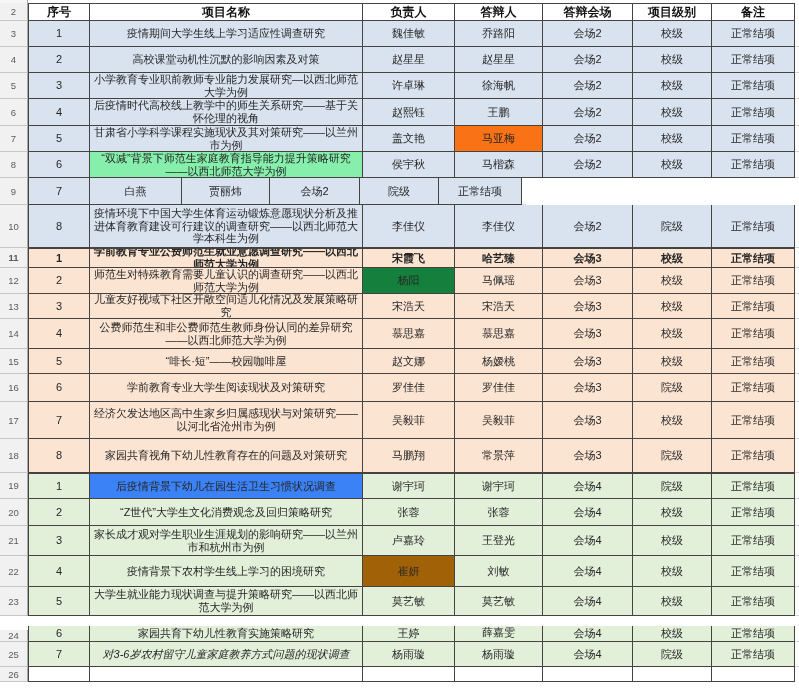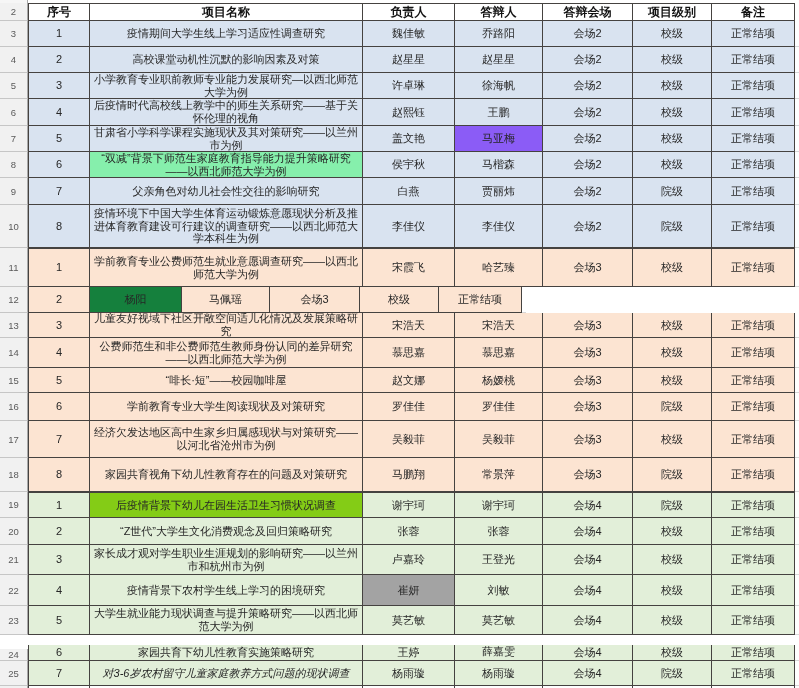--- a/index.html
+++ b/index.html
@@ -83,73 +83,73 @@
       <div class="cell" style="width: 90px; background: rgb(217, 227, 240);">会场2</div>
       <div class="cell" style="width: 79px; background: rgb(217, 227, 240);">校级</div>
       <div class="cell" style="width: 83px; background: rgb(217, 227, 240);">正常结项</div>
       <div class="sliver lined"></div>
     </div>
     <div class="row" style="height: 26px;">
       <div class="gut">7</div>
       <div class="cell first" style="width: 62px; background: rgb(217, 227, 240);">5</div>
       <div class="cell" style="width: 273px; background: rgb(217, 227, 240);">甘肃省小学科学课程实施现状及其对策研究——以兰州市为例</div>
       <div class="cell" style="width: 92px; background: rgb(217, 227, 240);">盖文艳</div>
-      <div class="cell" style="width: 88px; background: #8b5cf6;">马亚梅</div>
+      <div class="cell" style="width: 88px; background: #f97316;">马亚梅</div>
       <div class="cell" style="width: 90px; background: rgb(217, 227, 240);">会场2</div>
       <div class="cell" style="width: 79px; background: rgb(217, 227, 240);">校级</div>
       <div class="cell" style="width: 83px; background: rgb(217, 227, 240);">正常结项</div>
       <div class="sliver lined"></div>
     </div>
     <div class="row" style="height: 26px;">
       <div class="gut">8</div>
       <div class="cell first" style="width: 62px; background: rgb(217, 227, 240);">6</div>
       <div class="cell" style="width: 273px; background: #86efac;">“双减”背景下师范生家庭教育指导能力提升策略研究——以西北师范大学为例</div>
       <div class="cell" style="width: 92px; background: rgb(217, 227, 240);">侯宇秋</div>
       <div class="cell" style="width: 88px; background: rgb(217, 227, 240);">马楷森</div>
       <div class="cell" style="width: 90px; background: rgb(217, 227, 240);">会场2</div>
       <div class="cell" style="width: 79px; background: rgb(217, 227, 240);">校级</div>
       <div class="cell" style="width: 83px; background: rgb(217, 227, 240);">正常结项</div>
       <div class="sliver lined"></div>
     </div>
     <div class="row" style="height: 27px;">
       <div class="gut">9</div>
       <div class="cell first" style="width: 62px; background: rgb(217, 227, 240);">7</div>
-      <div class="cell" style="width: 273px; background: rgb(217, 227, 240);">父亲角色对幼儿社会性交往的影响研究</div>
       <div class="cell" style="width: 92px; background: rgb(217, 227, 240);">白燕</div>
       <div class="cell" style="width: 88px; background: rgb(217, 227, 240);">贾丽炜</div>
       <div class="cell" style="width: 90px; background: rgb(217, 227, 240);">会场2</div>
       <div class="cell" style="width: 79px; background: rgb(217, 227, 240);">院级</div>
       <div class="cell" style="width: 83px; background: rgb(217, 227, 240);">正常结项</div>
       <div class="sliver lined"></div>
     </div>
     <div class="row" style="height: 43px;">
       <div class="gut">10</div>
       <div class="cell first" style="width: 62px; background: rgb(217, 227, 240);">8</div>
       <div class="cell" style="width: 273px; background: rgb(217, 227, 240);">疫情环境下中国大学生体育运动锻炼意愿现状分析及推进体育教育建设可行建议的调查研究——以西北师范大学本科生为例</div>
       <div class="cell" style="width: 92px; background: rgb(217, 227, 240);">李佳仪</div>
       <div class="cell" style="width: 88px; background: rgb(217, 227, 240);">李佳仪</div>
       <div class="cell" style="width: 90px; background: rgb(217, 227, 240);">会场2</div>
       <div class="cell" style="width: 79px; background: rgb(217, 227, 240);">院级</div>
       <div class="cell" style="width: 83px; background: rgb(217, 227, 240);">正常结项</div>
       <div class="sliver lined"></div>
     </div>
-    <div class="row" style="height: 39px;">
+    <div class="row" style="height: 20px; font-weight: bold;">
       <div class="gut">11</div>
       <div class="cell first gs" style="width: 62px; background: rgb(252, 228, 210);">1</div>
       <div class="cell gs" style="width: 273px; background: rgb(252, 228, 210);">学前教育专业公费师范生就业意愿调查研究——以西北师范大学为例</div>
       <div class="cell gs" style="width: 92px; background: rgb(252, 228, 210);">宋霞飞</div>
       <div class="cell gs" style="width: 88px; background: rgb(252, 228, 210);">哈艺臻</div>
       <div class="cell gs" style="width: 90px; background: rgb(252, 228, 210);">会场3</div>
       <div class="cell gs" style="width: 79px; background: rgb(252, 228, 210);">校级</div>
       <div class="cell gs" style="width: 83px; background: rgb(252, 228, 210);">正常结项</div>
       <div class="sliver lined"></div>
     </div>
     <div class="row" style="height: 26px;">
       <div class="gut">12</div>
       <div class="cell first" style="width: 62px; background: rgb(252, 228, 210);">2</div>
+      <div class="cell" style="width: 273px; background: rgb(252, 228, 210);">师范生对特殊教育需要儿童认识的调查研究——以西北师范大学为例</div>
       <div class="cell" style="width: 92px; background: #15803d;">杨阳</div>
       <div class="cell" style="width: 88px; background: rgb(252, 228, 210);">马佩瑶</div>
       <div class="cell" style="width: 90px; background: rgb(252, 228, 210);">会场3</div>
       <div class="cell" style="width: 79px; background: rgb(252, 228, 210);">校级</div>
       <div class="cell" style="width: 83px; background: rgb(252, 228, 210);">正常结项</div>
       <div class="sliver lined"></div>
     </div>
     <div class="row" style="height: 25px;">
       <div class="gut">13</div>
       <div class="cell first" style="width: 62px; background: rgb(252, 228, 210);">3</div>
@@ -212,21 +212,21 @@
       <div class="cell" style="width: 92px; background: rgb(252, 228, 210);">马鹏翔</div>
       <div class="cell" style="width: 88px; background: rgb(252, 228, 210);">常景萍</div>
       <div class="cell" style="width: 90px; background: rgb(252, 228, 210);">会场3</div>
       <div class="cell" style="width: 79px; background: rgb(252, 228, 210);">院级</div>
       <div class="cell" style="width: 83px; background: rgb(252, 228, 210);">正常结项</div>
       <div class="sliver lined"></div>
     </div>
     <div class="row" style="height: 26px;">
       <div class="gut">19</div>
       <div class="cell first gs" style="width: 62px; background: rgb(226, 239, 217);">1</div>
-      <div class="cell gs" style="width: 273px; background: #84cc16;">后疫情背景下幼儿在园生活卫生习惯状况调查</div>
+      <div class="cell gs" style="width: 273px; background: #3b82f6;">后疫情背景下幼儿在园生活卫生习惯状况调查</div>
       <div class="cell gs" style="width: 92px; background: rgb(226, 239, 217);">谢宇珂</div>
       <div class="cell gs" style="width: 88px; background: rgb(226, 239, 217);">谢宇珂</div>
       <div class="cell gs" style="width: 90px; background: rgb(226, 239, 217);">会场4</div>
       <div class="cell gs" style="width: 79px; background: rgb(226, 239, 217);">院级</div>
       <div class="cell gs" style="width: 83px; background: rgb(226, 239, 217);">正常结项</div>
       <div class="sliver lined"></div>
     </div>
     <div class="row" style="height: 27px;">
       <div class="gut">20</div>
       <div class="cell first" style="width: 62px; background: rgb(226, 239, 217);">2</div>
@@ -246,21 +246,21 @@
       <div class="cell" style="width: 88px; background: rgb(226, 239, 217);">王登光</div>
       <div class="cell" style="width: 90px; background: rgb(226, 239, 217);">会场4</div>
       <div class="cell" style="width: 79px; background: rgb(226, 239, 217);">校级</div>
       <div class="cell" style="width: 83px; background: rgb(226, 239, 217);">正常结项</div>
       <div class="sliver lined"></div>
     </div>
     <div class="row" style="height: 31px;">
       <div class="gut">22</div>
       <div class="cell first" style="width: 62px; background: rgb(226, 239, 217);">4</div>
       <div class="cell" style="width: 273px; background: rgb(226, 239, 217);">疫情背景下农村学生线上学习的困境研究</div>
-      <div class="cell" style="width: 92px; background: #a3a3a3;">崔妍</div>
+      <div class="cell" style="width: 92px; background: #a16207;">崔妍</div>
       <div class="cell" style="width: 88px; background: rgb(226, 239, 217);">刘敏</div>
       <div class="cell" style="width: 90px; background: rgb(226, 239, 217);">会场4</div>
       <div class="cell" style="width: 79px; background: rgb(226, 239, 217);">校级</div>
       <div class="cell" style="width: 83px; background: rgb(226, 239, 217);">正常结项</div>
       <div class="sliver lined"></div>
     </div>
     <div class="row" style="height: 29px;">
       <div class="gut">23</div>
       <div class="cell first" style="width: 62px; background: rgb(226, 239, 217);">5</div>
       <div class="cell" style="width: 273px; background: rgb(226, 239, 217);">大学生就业能力现状调查与提升策略研究——以西北师范大学为例</div>

